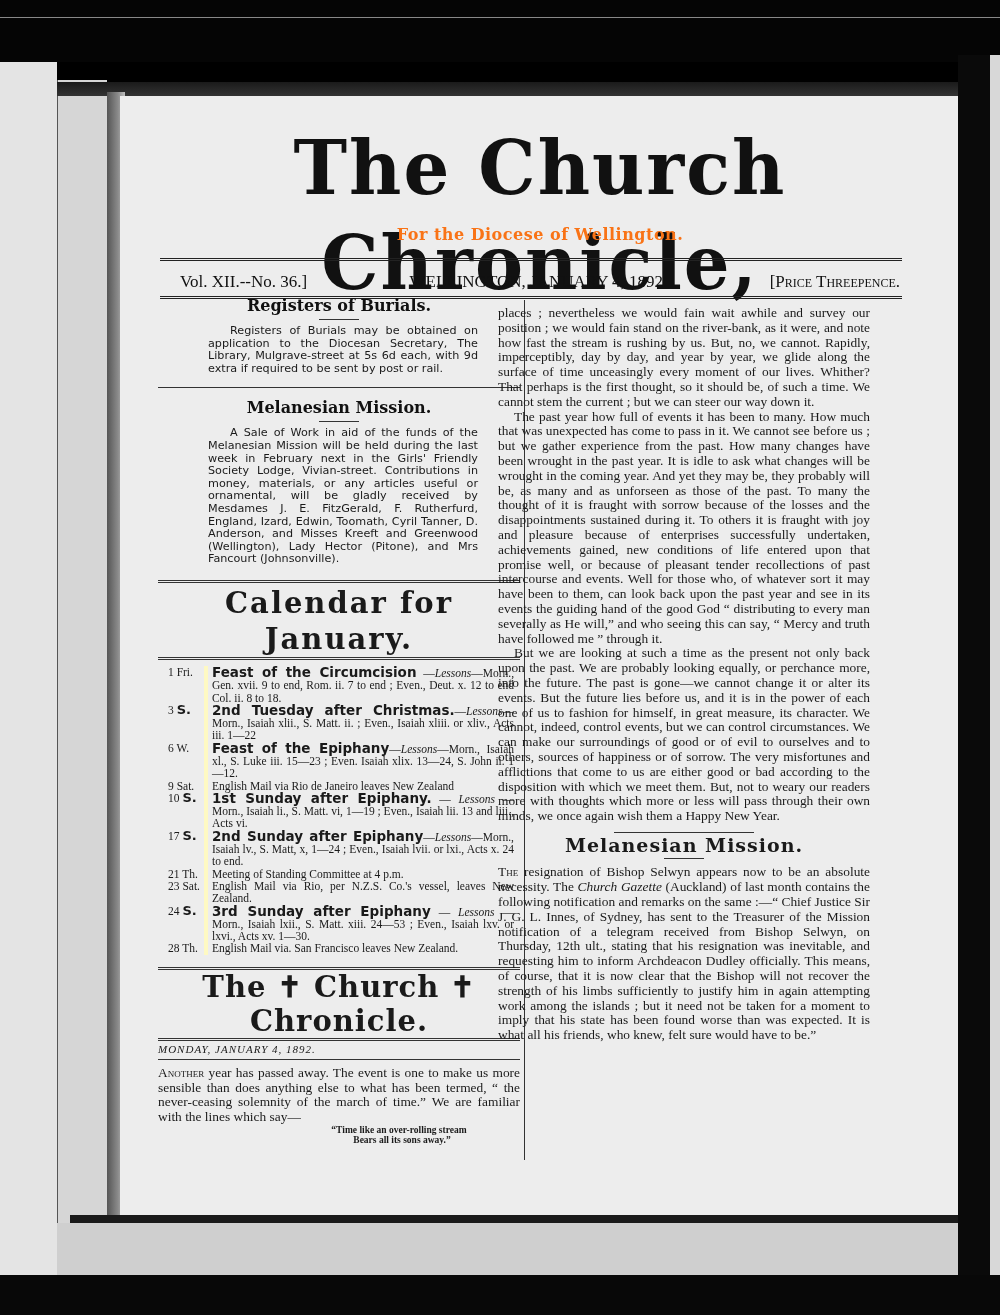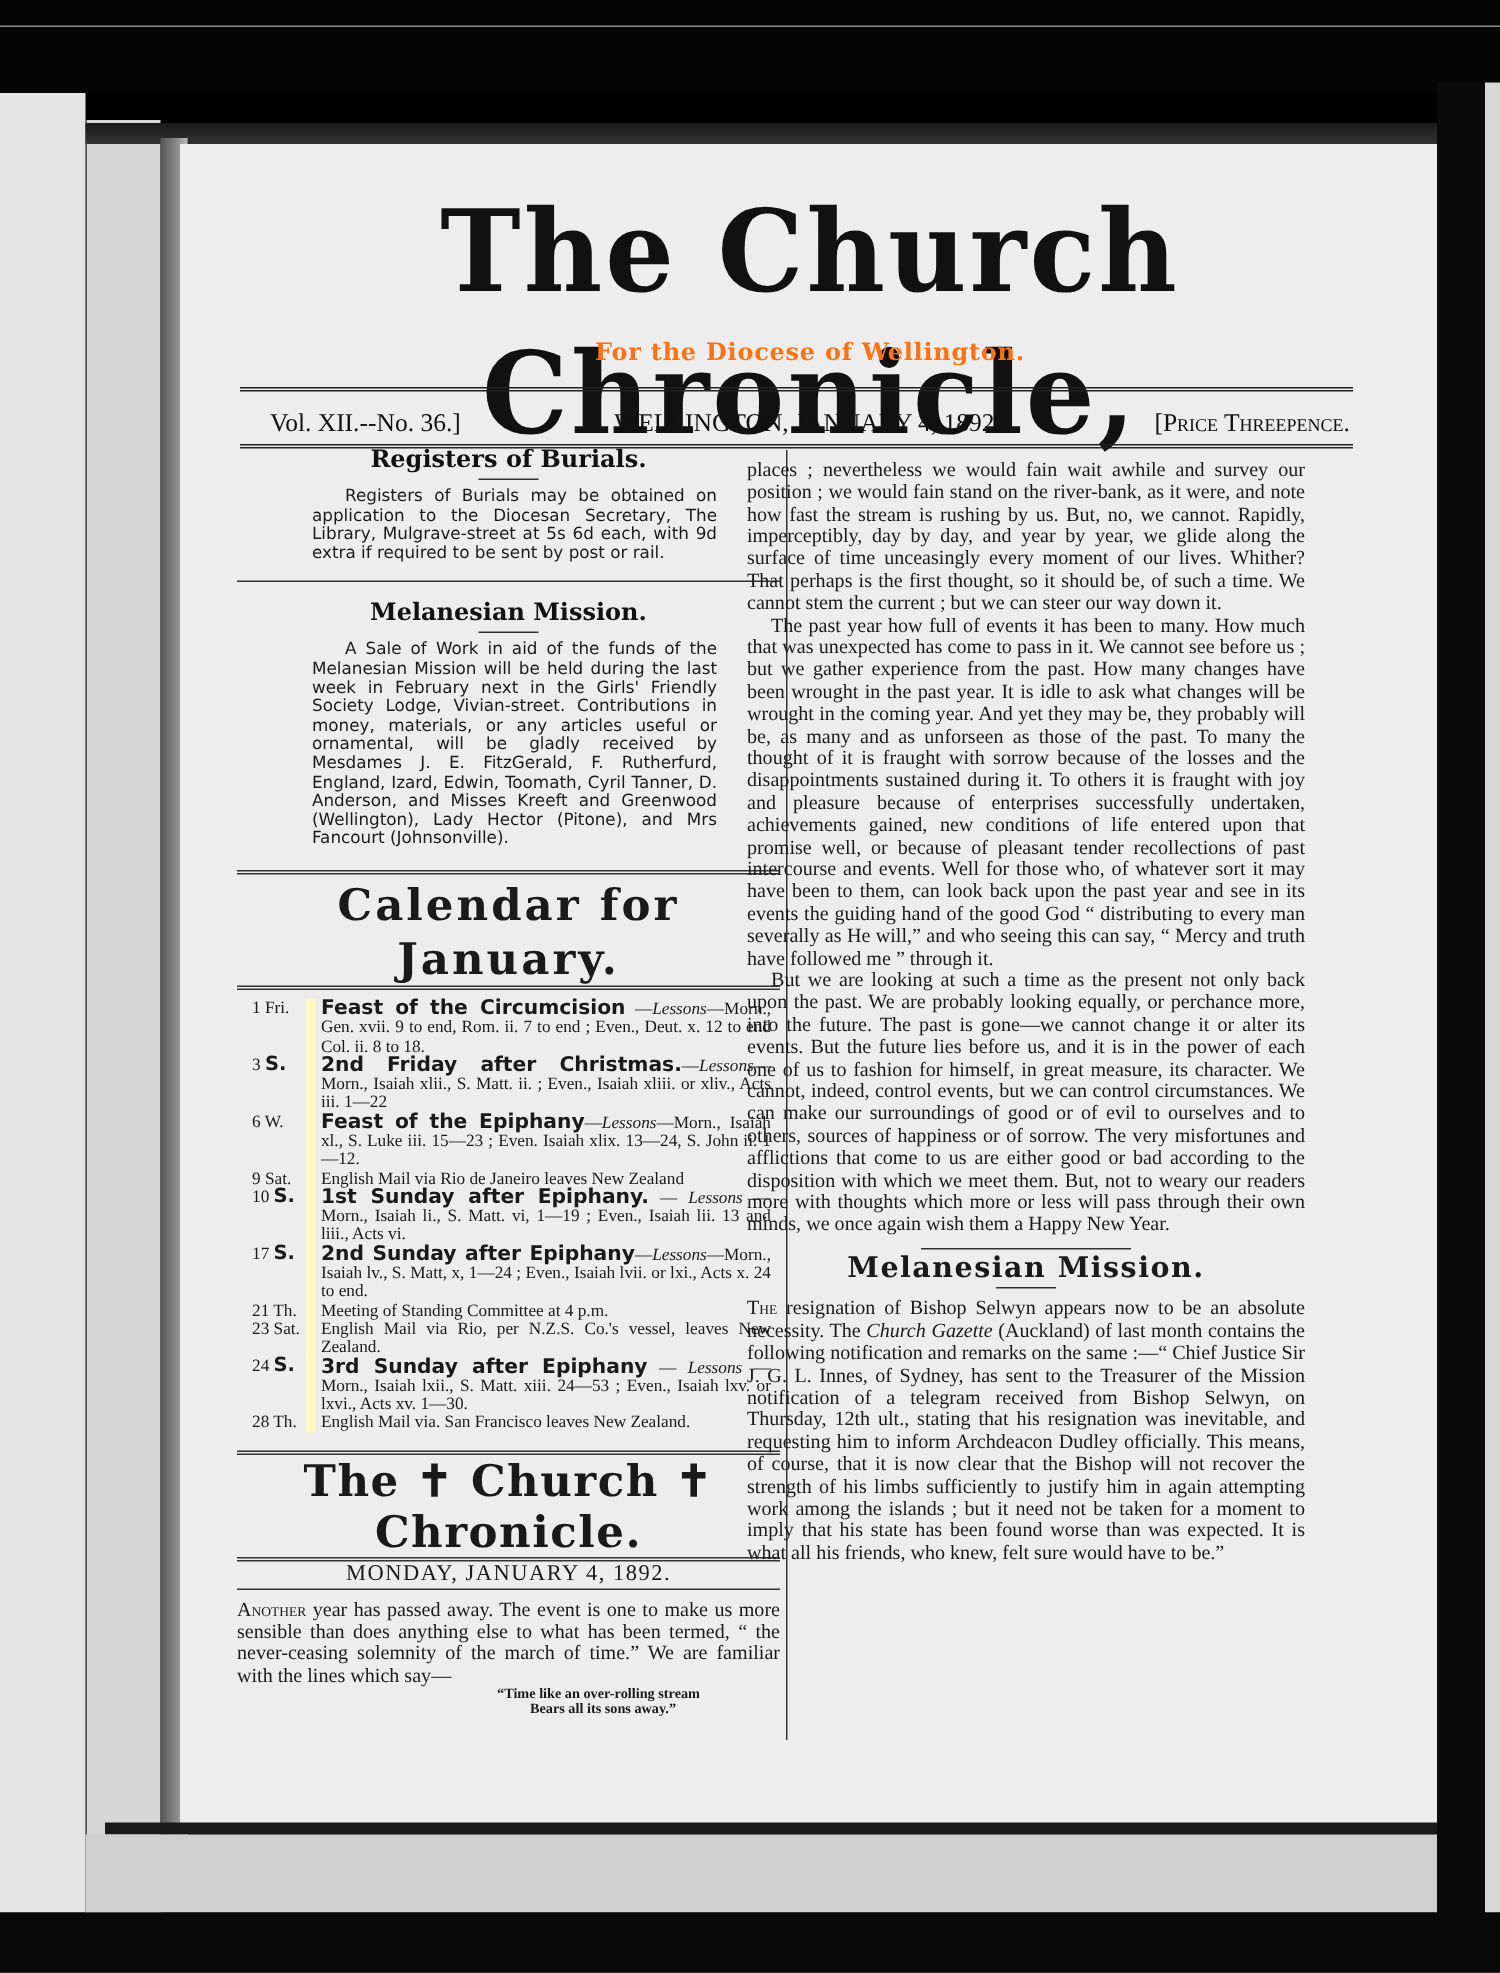--- a/index.html
+++ b/index.html
@@ -39,28 +39,28 @@
   .col-right { left: 498px; width: 372px; }
   .divider { position: absolute; left: 524px; top: 300px; width: 1px; height: 860px; background: #333; }
 
   .heading-gothic { font-family: "DejaVu Serif", serif; font-weight: bold; text-align: center; color: #111; }
   .short-rule { width: 40px; border-top: 1px solid #333; margin: 3px auto 5px; }
   .notice p { text-indent: 22px; font-family: "DejaVu Sans", sans-serif; font-size: 11.2px; line-height: 12.6px; padding: 0 42px 0 50px; text-align: justify; }
 
   .cal-title { font-family: "DejaVu Serif", serif; font-weight: bold; font-size: 29px; text-align: center; letter-spacing: 2px; line-height: 36px; }
   .cal-table { width: 100%; border-collapse: collapse; font-size: 11.5px; line-height: 12.3px; }
   .cal-table td { vertical-align: top; padding: 0; }
-  .cal-table .d { width: 46px; text-align: left; padding-left: 10px; white-space: nowrap; border-right: 6px solid #fef9c3; padding-right: 4px; }
+  .cal-table .d { width: 46px; text-align: left; padding-left: 10px; white-space: nowrap; border-right: 4px solid #fef9c3; padding-right: 4px; }
   .cal-table .d b { font-family: "DejaVu Sans", sans-serif; font-size: 13px; }
   .cal-table .e { padding-left: 4px; text-align: justify; padding-right: 6px; }
   .cal-table .e b { font-family: "DejaVu Sans", sans-serif; font-size: 13.5px; font-weight: bold; }
   .cal-table .e i { font-style: italic; }
 
   .chron-title { font-family: "DejaVu Serif", serif; font-weight: bold; font-size: 29px; text-align: center; line-height: 34px; letter-spacing: 1px; }
-  .chron-date { text-align: center; font-size: 15px; letter-spacing: 1px; line-height: 16px; }
+  .chron-date { font-size: 11px; letter-spacing: 1px; line-height: 16px; font-style: italic; }
   .body-text p { font-size: 13.4px; line-height: 14.8px; text-align: justify; }
   .body-text p.ind { text-indent: 16px; }
   .smallcaps { font-variant: small-caps; }
   .quote { text-align: center; padding-left: 120px; font-size: 9.5px; line-height: 10px; font-family: Liberation Serif, serif; font-weight: bold; }
   .mm-title { font-family: "DejaVu Serif", serif; font-weight: bold; font-size: 19px; text-align: center; letter-spacing: 1px; }
 </style>
 </head>
 <body>
 
 <div class="scan-top">
@@ -109,21 +109,21 @@
   <div style="border-top:3px double #333; height:3px; margin:0 0 6px;"></div>
 
   <table class="cal-table">
     <tbody id="cal-body">
         <tr>
           <td class="d"><span>1</span> <span>Fri.</span></td>
           <td class="e"><b>Feast of the Circumcision</b><span> —</span><i>Lessons</i><span>—Morn., Gen. xvii. 9 to end, Rom. ii. 7 to end ; Even., Deut. x. 12 to end Col. ii. 8 to 18.</span></td>
         </tr>
         <tr>
           <td class="d"><span>3</span> <b>S.</b></td>
-          <td class="e"><b>2nd Friday after Christmas.</b><span>—</span><i>Lessons</i><span>— Morn., Isaiah xlii., S. Matt. ii. ; Even., Isaiah xliii. or xliv., Acts iii. 1—22</span></td>
+          <td class="e"><b>2nd Tuesday after Christmas.</b><span>—</span><i>Lessons</i><span>— Morn., Isaiah xlii., S. Matt. ii. ; Even., Isaiah xliii. or xliv., Acts iii. 1—22</span></td>
         </tr>
         <tr>
           <td class="d"><span>6</span> <span>W.</span></td>
           <td class="e"><b>Feast of the Epiphany</b><span>—</span><i>Lessons</i><span>—Morn., Isaiah xl., S. Luke iii. 15—23 ; Even. Isaiah xlix. 13—24, S. John ii. 1—12.</span></td>
         </tr>
         <tr>
           <td class="d"><span>9</span> <span>Sat.</span></td>
           <td class="e"><span>English Mail via Rio de Janeiro leaves New Zealand</span></td>
         </tr>
         <tr>

